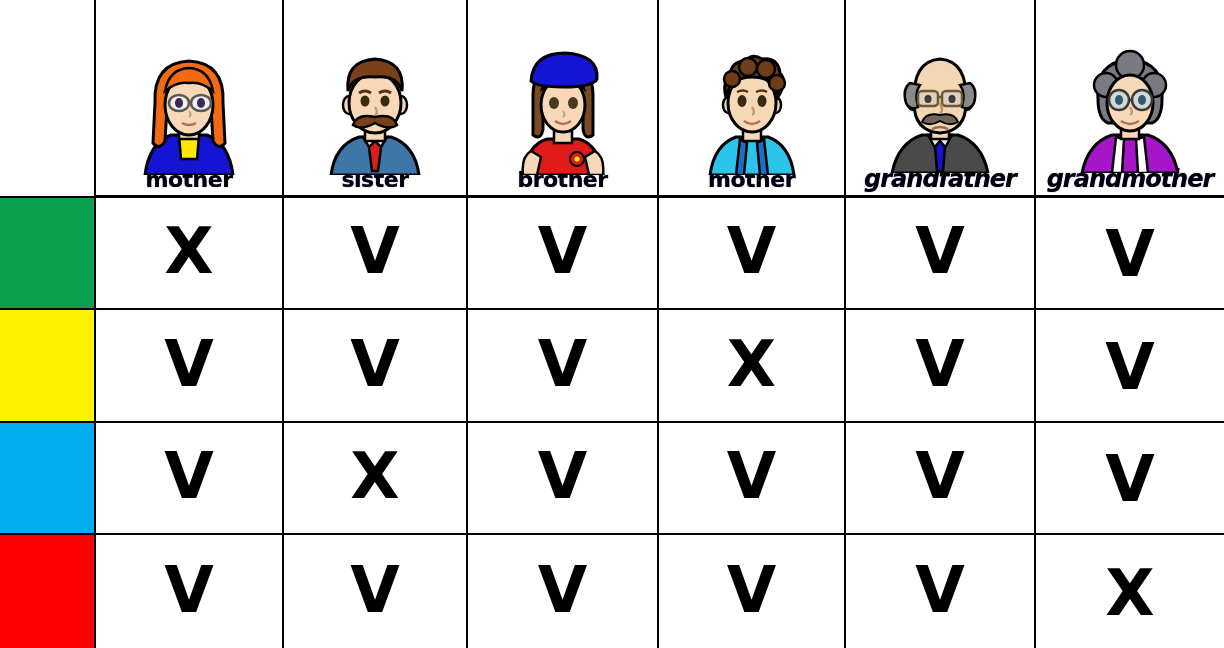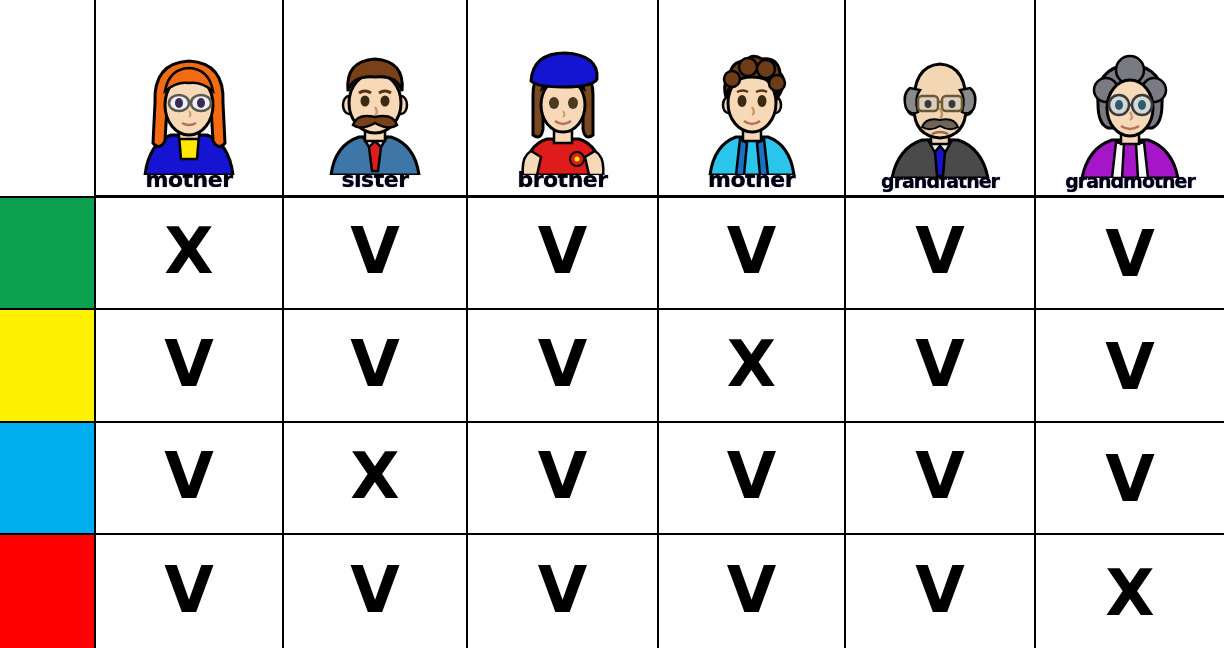--- a/index.html
+++ b/index.html
@@ -66,21 +66,21 @@
     font-weight:bold;
     font-size:22px;
     color:#000000;
     letter-spacing:-0.5px;
     line-height:1;
     margin-top:-6px;
     margin-bottom:4px;
     white-space:nowrap;
     text-shadow:0 0 1px #2323c8;
   }
-  .namelabel.small{font-size:19px;letter-spacing:-1px;}
+  .namelabel.small{font-size:24px;letter-spacing:-1px;font-style:italic;}
 </style>
 </head>
 <body>
 
 <div id="grid">
 
   <div class="cell corner hdr"></div>
 
   <div class="cell hdr">
     <div class="portrait">

